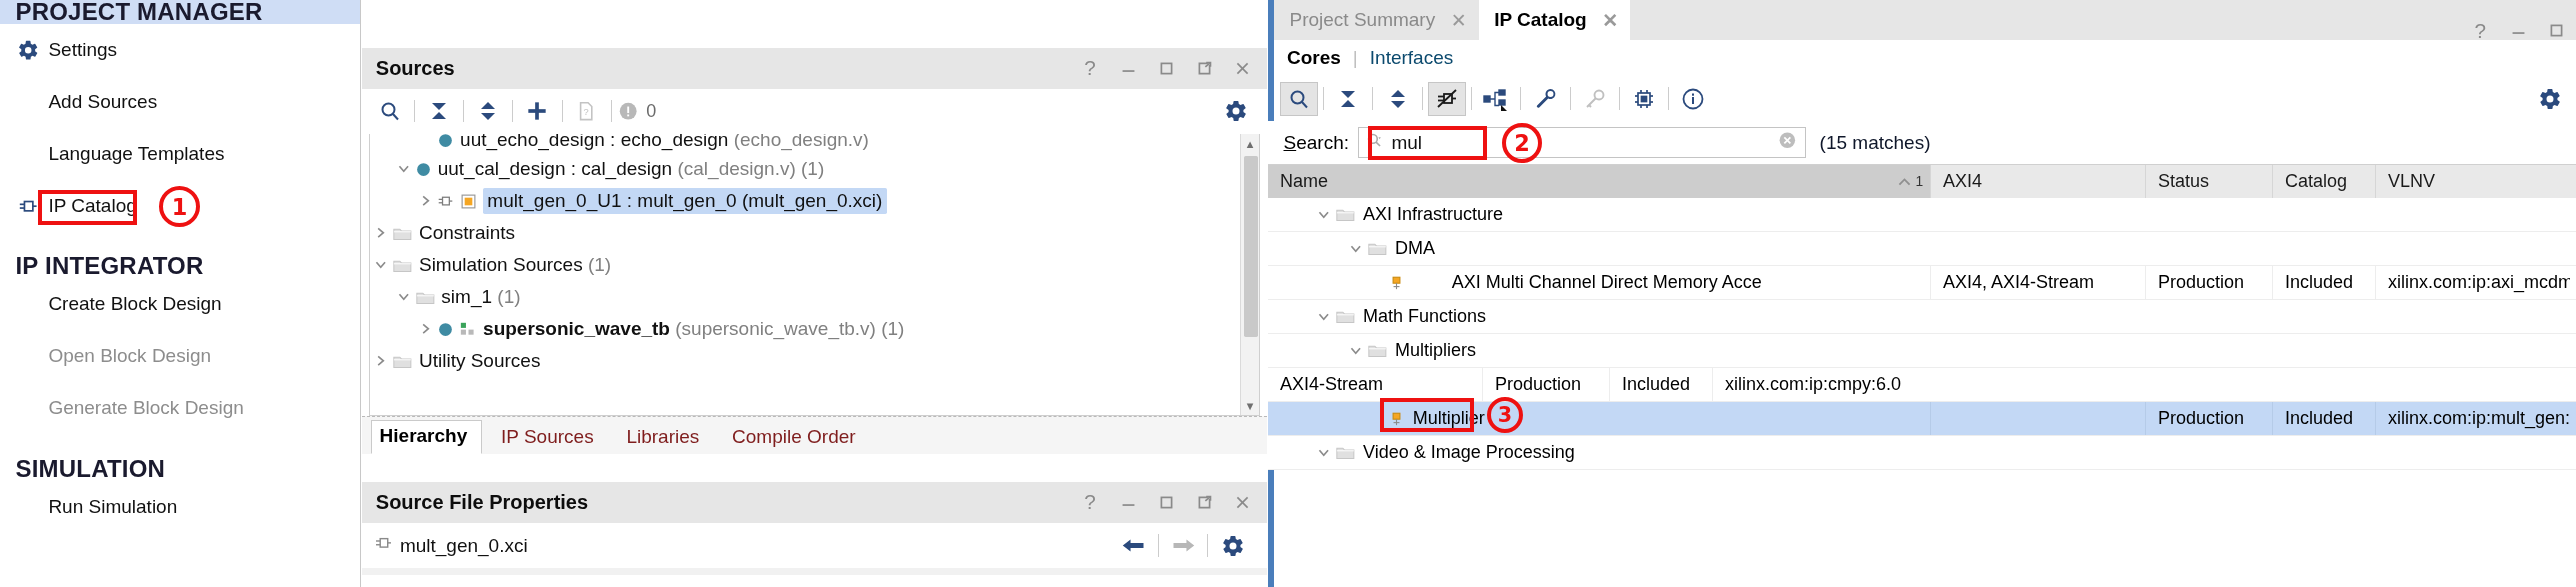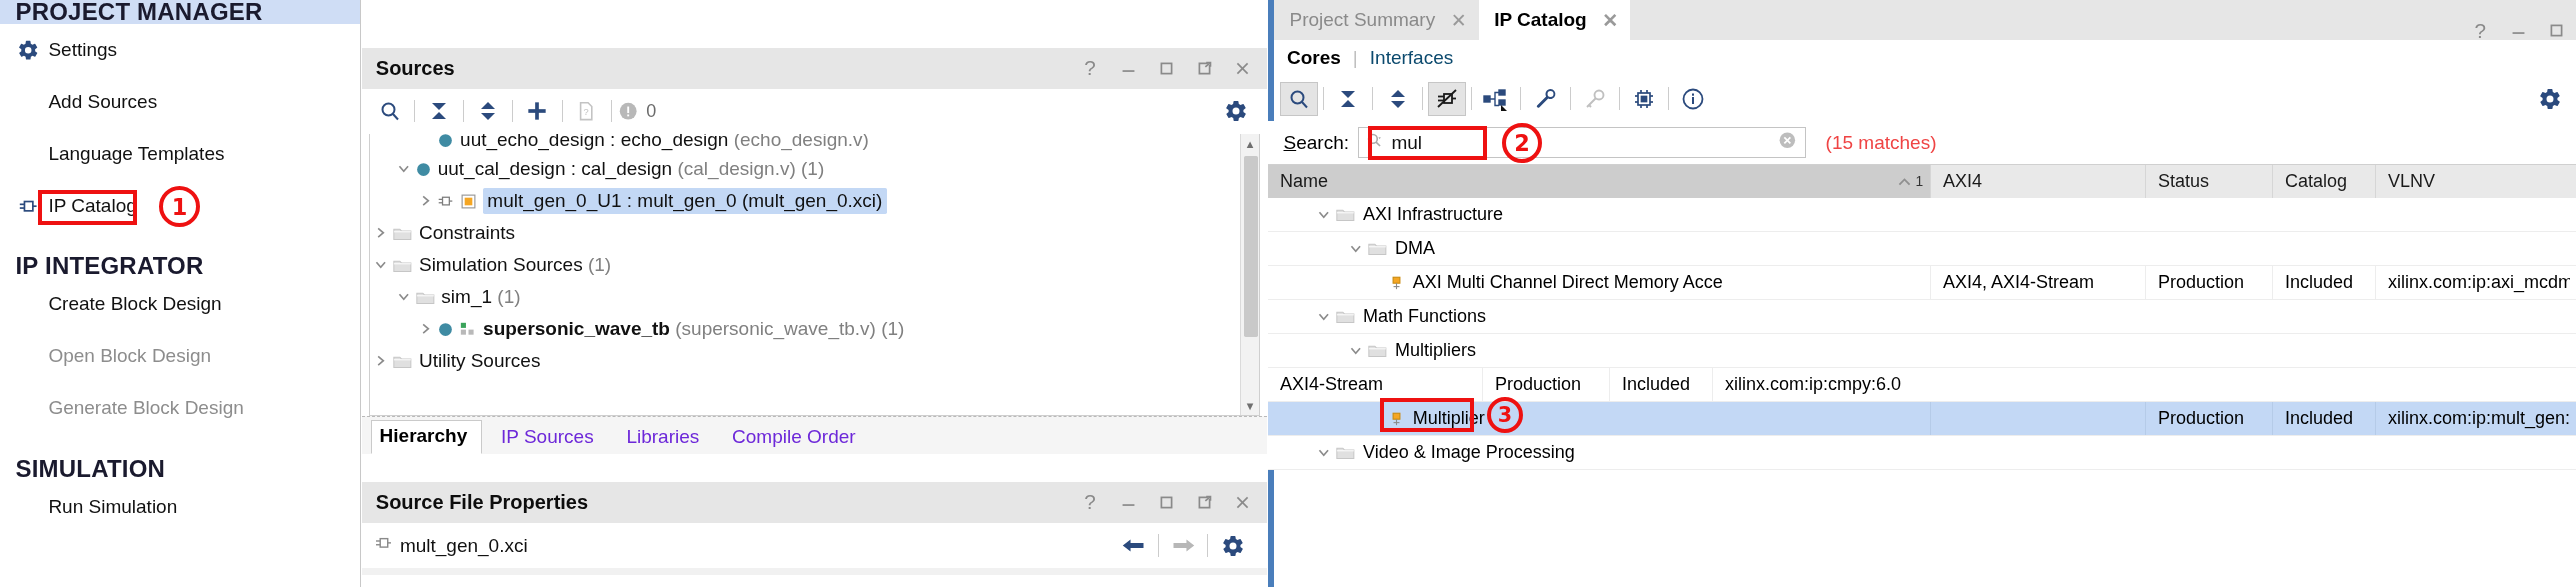--- a/index.html
+++ b/index.html
@@ -111,21 +111,21 @@
   .scroll-thumb {
     position: absolute; left: 2.6px; width: 13.8px; background: #c9c9c9; border-radius: 1.7px;
   }
 
   .tab-strip {
     display: flex; align-items: flex-end; height: 38px;
     background: #f5f5f5; border-top: 0.9px dashed #b9b9b9;
     padding-left: 8.6px;
   }
   .tab {
-    font-size: 19px; color: #6d28d9; padding: 4.3px 13.8px 6px 13.8px; margin-right: 5.2px;
+    font-size: 19px; color: #7f1d1d; padding: 4.3px 13.8px 6px 13.8px; margin-right: 5.2px;
     white-space: nowrap;
   }
   .tab.active {
     background: #ffffff; color: #000000; font-weight: bold;
     border: 0.9px solid #cacaca; border-bottom: 0.9px solid #ffffff; padding-left: 8px;
   }
 
   .prop-row {
     display: flex; align-items: center; height: 45px;
     padding-left: 12px; background: #ffffff;
@@ -167,21 +167,21 @@
     background: #ffffff; position: relative;
   }
   .search-lbl { font-size: 19px; margin-right: 8.6px; }
   .search-lbl u { text-decoration: underline; }
   .search-field {
     flex: 0 0 448px; height: 31px; background: #ffffff; border: 0.9px solid #c4c4c4;
     display: flex; align-items: center; padding: 0 6.9px; position: relative;
   }
   .search-val { font-size: 19px; color: #111; margin-left: 6.9px; }
   .search-clear { margin-left: auto; color: #b5b5b5; }
-  .match-count { font-size: 19px; margin-left: 20px; color: #ef4444; }
+  .match-count { font-size: 19px; margin-left: 14px; color: #0f172a; }
 
   .ipc-table { position: relative; background: #ffffff; }
   .thead { display: flex; height: 34px; background: #e9e9e9; border-top: 0.9px solid #d0d0d0; }
   .th {
     font-size: 18px; color: #1a1a1a; display: flex; align-items: center;
     padding-left: 12px; border-right: 0.9px solid #d6d6d6; position: relative;
   }
   .th.name { background: #cdcdcd; }
   .sort-mark { margin-left: auto; padding-right: 6.9px; display: flex; align-items: center; gap: 2.6px; color: #7d7d7d; }
   .sort-mark .num { font-size: 13.8px; color: #333; }
@@ -805,21 +805,21 @@
           </span>
           <span>DMA</span>
         </div>
         <div class="td" style="width:215px;"></div>
         <div class="td" style="width:127px;"></div>
         <div class="td" style="width:103px;"></div>
         <div class="td noborder" style="width:194px;"></div>
       </div>
 
       <div class="trow">
-        <div class="td name" style="width:663px;padding-left:120px;">
+        <div class="td name" style="width:663px;padding-left:120px;gap:39px;">
           <span class="ip-pin">
             <svg width="17" height="20.7" viewBox="0 0 20 24" fill="none" stroke="#b08a33" stroke-width="1.3">
               <rect x="6" y="6" width="8" height="7" fill="#f5a623" stroke="#c98b10"></rect>
               <line x1="10" y1="13" x2="10" y2="20" stroke="#8a8a8a"></line>
               <line x1="6.5" y1="17" x2="13.5" y2="17" stroke="#8a8a8a"></line>
             </svg>
           </span>
           <span>AXI Multi Channel Direct Memory Acce</span>
         </div>
         <div class="td" style="width:215px;">AXI4, AXI4-Stream</div>

